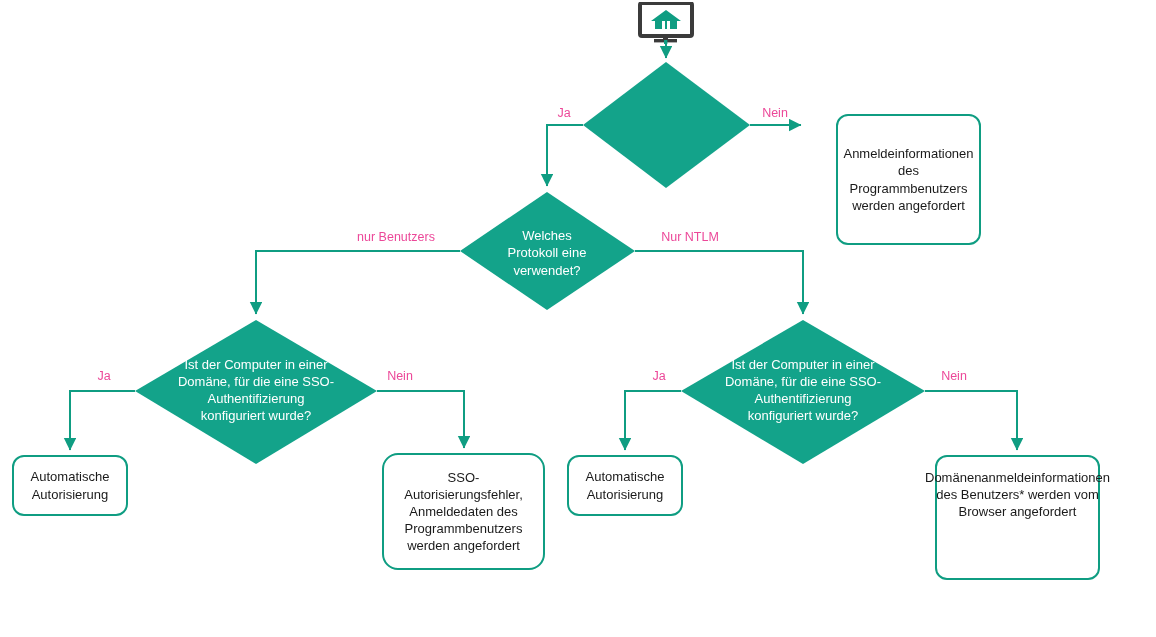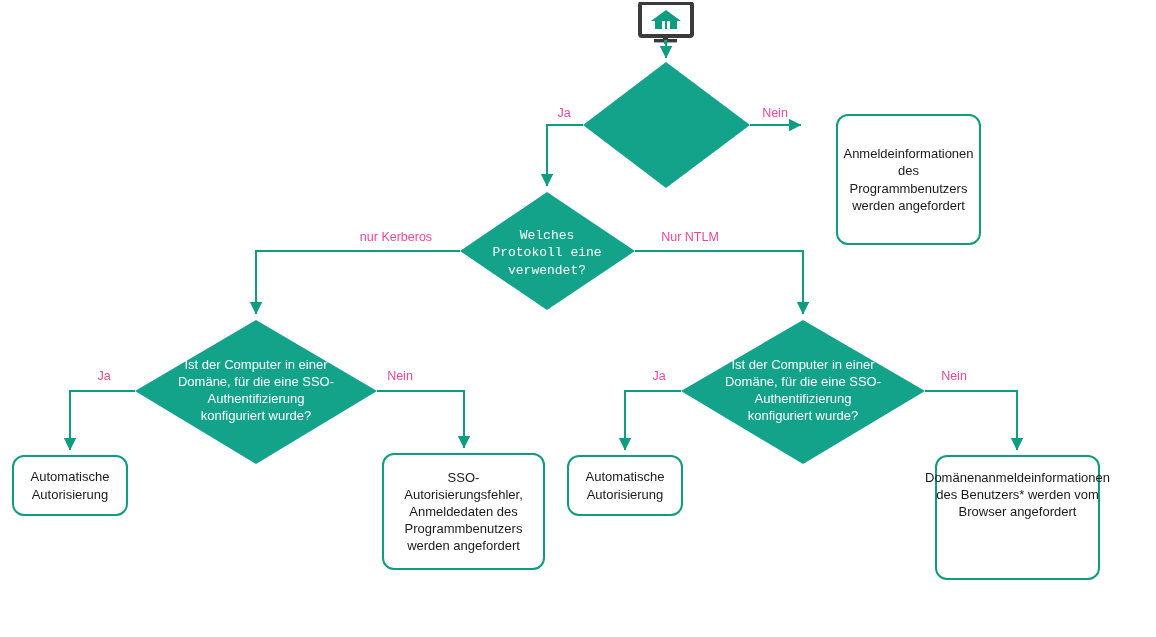--- a/index.html
+++ b/index.html
@@ -105,21 +105,21 @@
       <rect x="27" y="32" width="5" height="6" fill="#3b3b3b"></rect>
       <rect x="18" y="37" width="23" height="3.4" fill="#3b3b3b"></rect>
       <rect x="28" y="38" width="3.4" height="4" fill="#0f9d82"></rect>
       <path d="M30 8 L45 19 L41 19 L41 27 L19 27 L19 19 L15 19 Z" fill="#0f9d82"></path>
       <rect x="26" y="19" width="8" height="8" fill="#ffffff"></rect>
       <rect x="29" y="19" width="2" height="8" fill="#0f9d82"></rect>
     </svg>
   </div>
 
 
-  <div class="diamond-text" style="left:477px; top:222px; width:140px; height:62px;font-family:Liberation Mono, monospace;">
+  <div class="diamond-text" style="left:477px; top:222px; width:140px; height:62px;">
     <div>
       <div>Welches</div>
       <div>Protokoll eine</div>
       <div>verwendet?</div>
     </div>
   </div>
 
   <div class="diamond-text" style="left:152px; top:347px; width:208px; height:86px;">
     <div>
       <div>Ist der Computer in einer</div>
@@ -139,37 +139,37 @@
   </div>
 
   <div class="node proc" style="left:836px; top:80px; width:145px; height:131px;margin-top:34px;">
     <span>Anmeldeinformationen des Programmbenutzers werden angefordert</span>
   </div>
 
   <div class="node proc" style="left:12px; top:455px; width:116px; height:61px;">
     <span>Automatische Autorisierung</span>
   </div>
 
-  <div class="node proc" style="left:382px; top:453px; width:163px; height:117px;">
+  <div class="node proc" style="left:382px; top:453px; width:163px; height:117px;border-radius:16px;">
     <span>SSO-Autorisierungsfehler, Anmeldedaten des Programmbenutzers werden angefordert</span>
   </div>
 
   <div class="node proc" style="left:567px; top:455px; width:116px; height:61px;">
     <span>Automatische Autorisierung</span>
   </div>
 
   <div class="node proc" style="left:935px; top:455px; width:165px; height:125px; align-items:flex-start; padding-top:12px;">
     <span>Domänenanmeldeinformationen des Benutzers* werden vom Browser angefordert</span>
   </div>
 
   <div class="edge-label" style="left:544px; top:106px; width:40px;">Ja</div>
 
   <div class="edge-label" style="left:752px; top:106px; width:46px;">Nein</div>
 
-  <div class="edge-label" style="left:341px; top:230px; width:110px;">nur Kerberos</div>
+  <div class="edge-label" style="left:341px; top:230px; width:110px;">nur Benutzers</div>
 
   <div class="edge-label" style="left:642px; top:230px; width:96px;">Nur NTLM</div>
 
   <div class="edge-label" style="left:84px; top:369px; width:40px;">Ja</div>
 
   <div class="edge-label" style="left:376px; top:369px; width:48px;">Nein</div>
 
   <div class="edge-label" style="left:639px; top:369px; width:40px;">Ja</div>
 
   <div class="edge-label" style="left:930px; top:369px; width:48px;">Nein</div>

